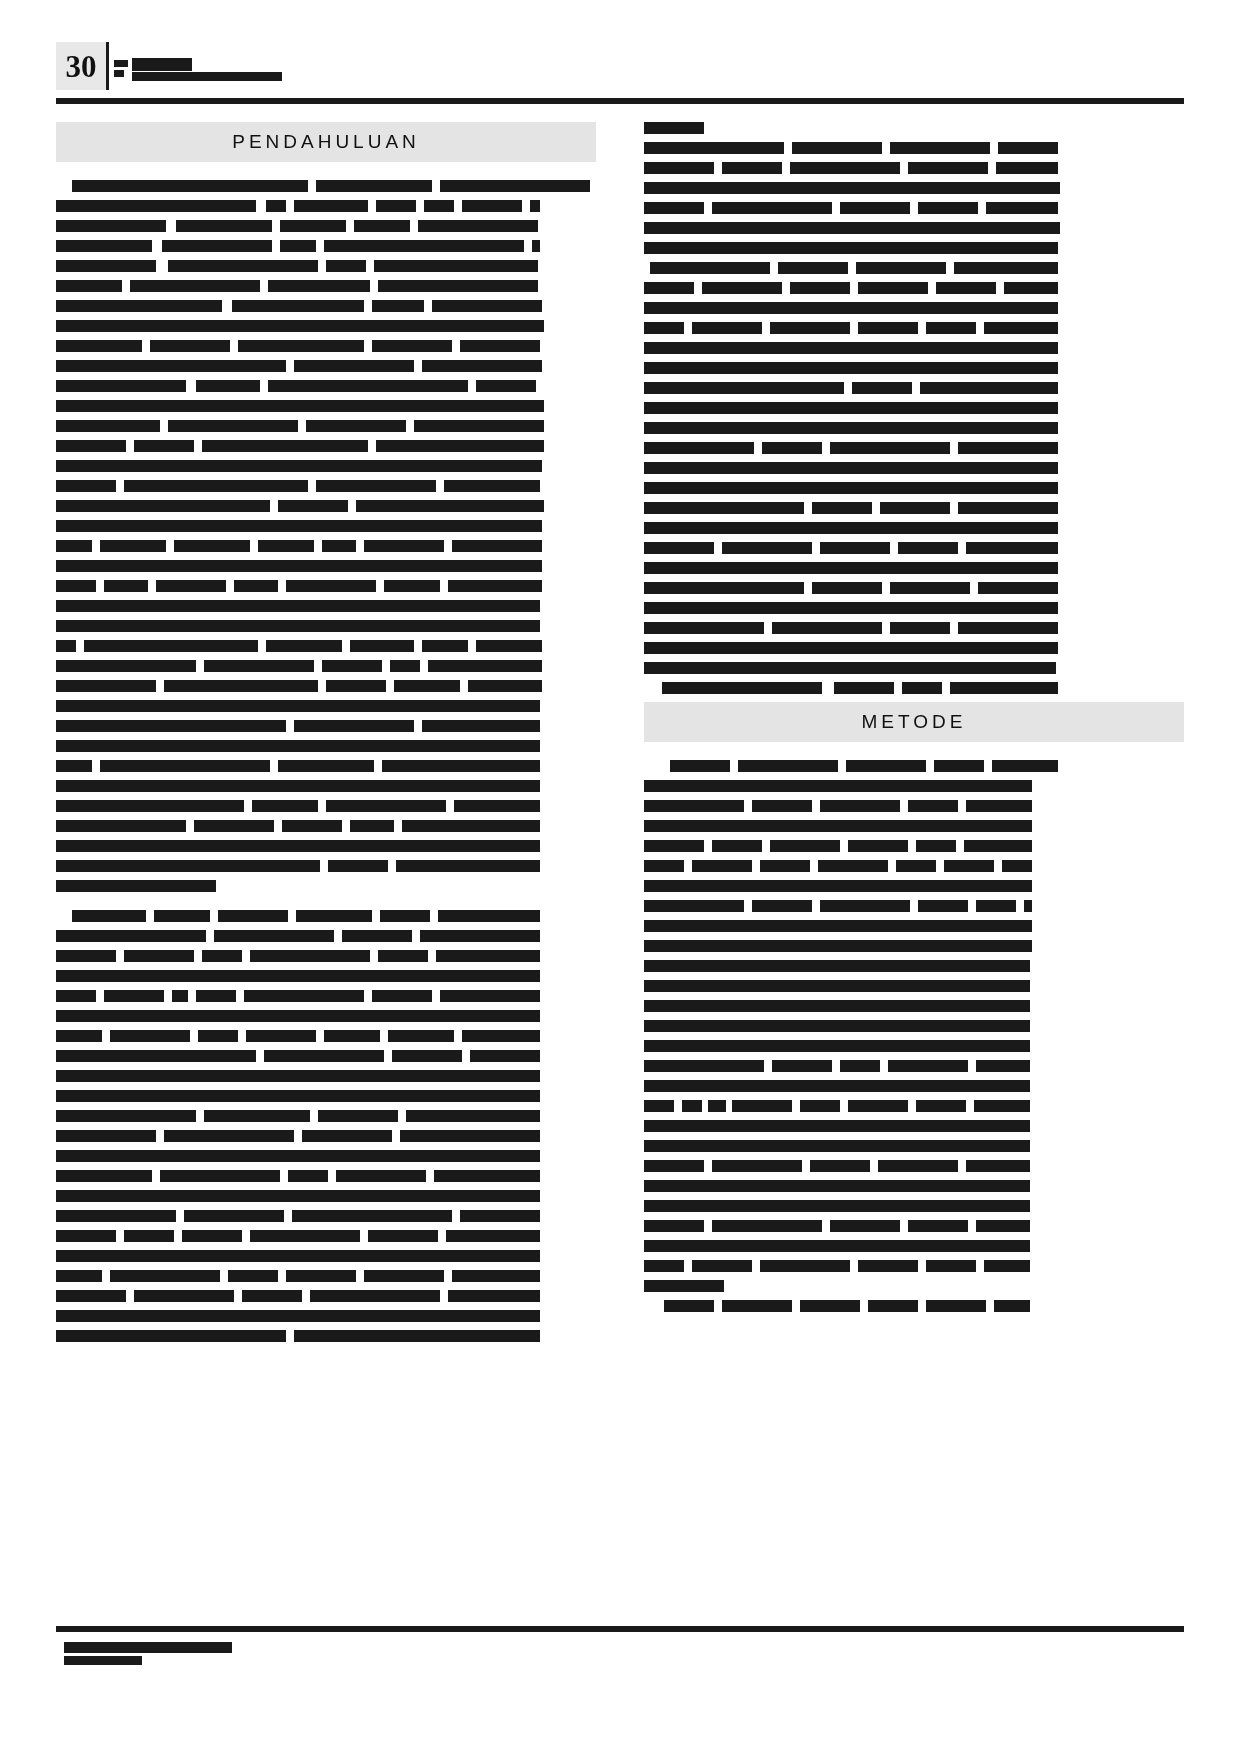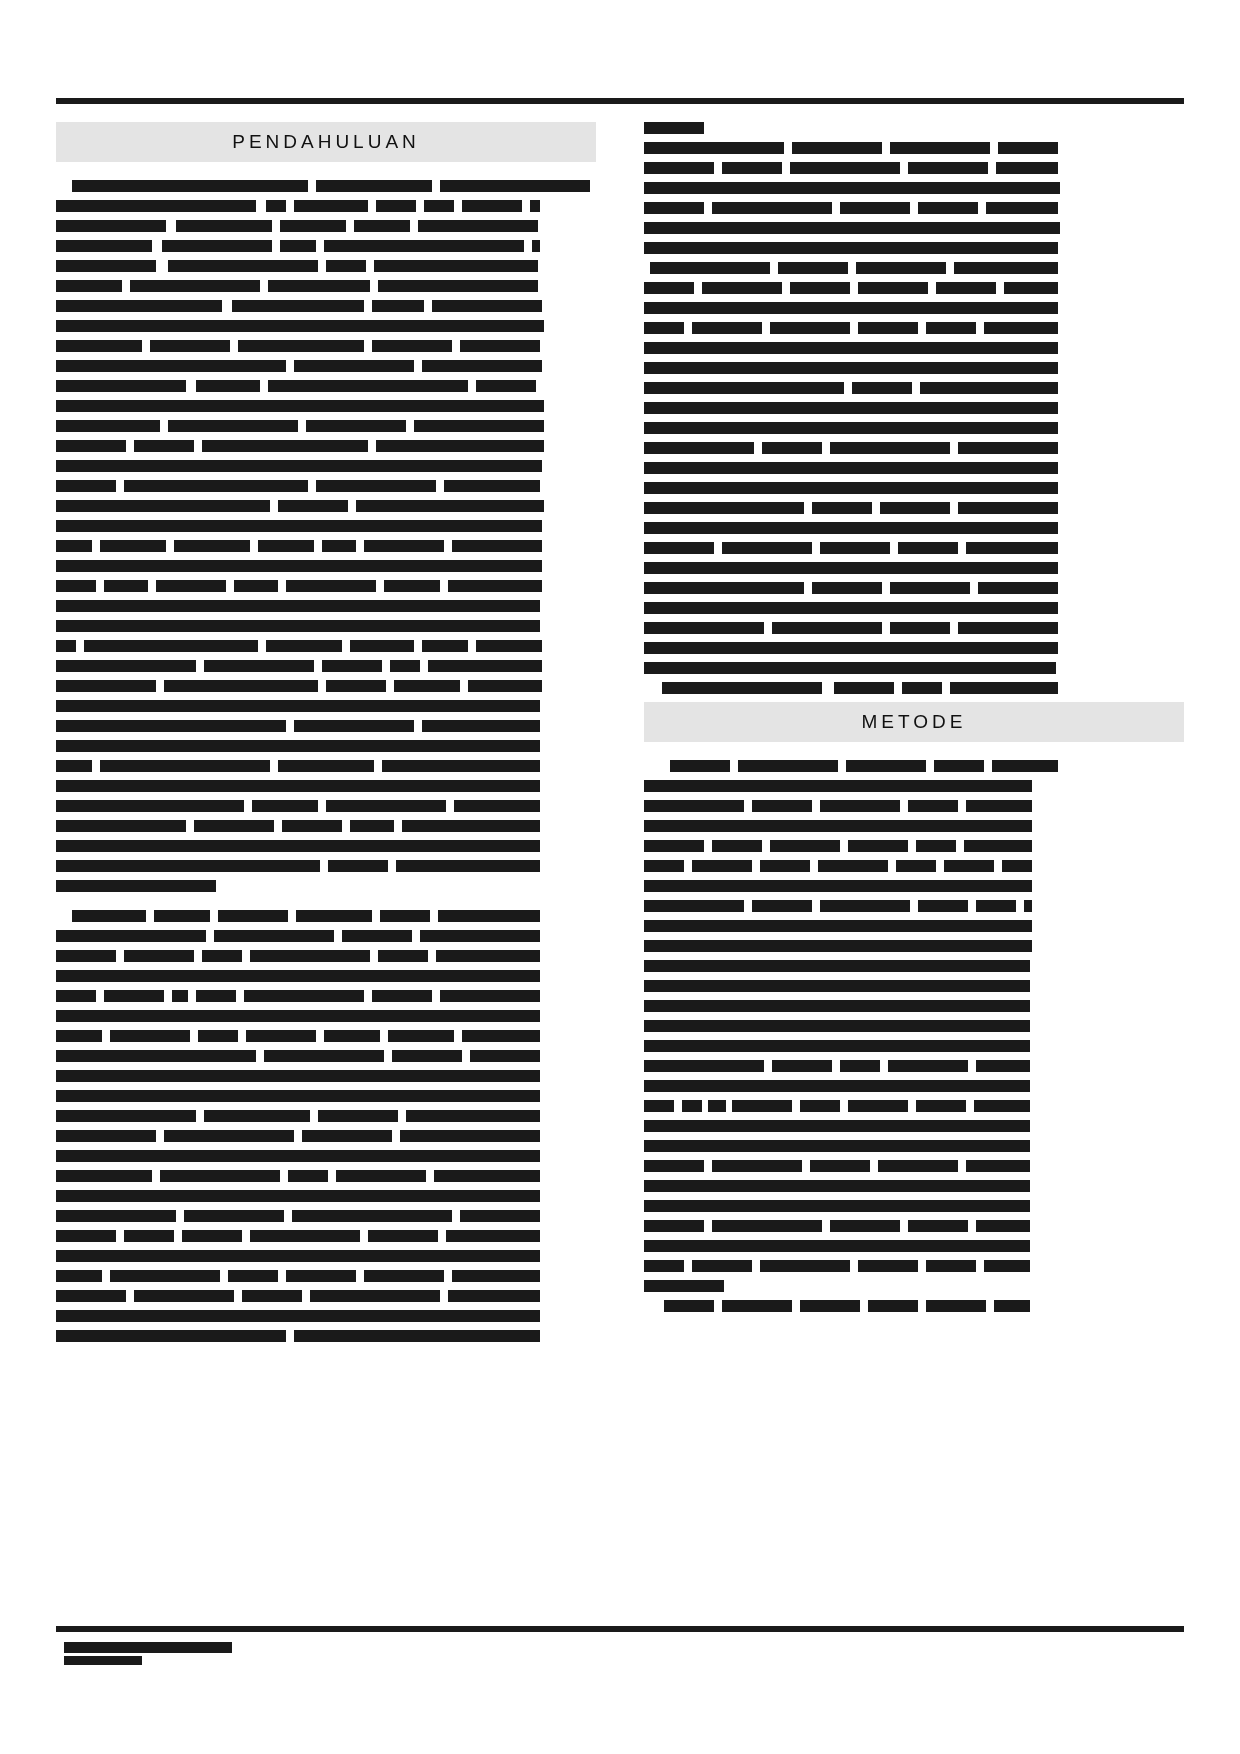--- a/index.html
+++ b/index.html
@@ -135,20 +135,32 @@
   .ftr-blk {
     position: absolute;
     background: #1a1a1a;
   }
 </style>
 </head>
 <body>
 
 <div class="page">
 
+  <div class="header">
+    <div class="page-number-box">
+      <span class="page-number">30</span>
+    </div>
+    <div class="header-rule-vert"></div>
+    <div class="header-redactions" id="header-redactions">
+        <div class="hdr-blk" style="left: 0px; top: 10px; width: 14px; height: 7px;"></div>
+        <div class="hdr-blk" style="left: 0px; top: 20px; width: 10px; height: 7px;"></div>
+        <div class="hdr-blk" style="left: 18px; top: 8px; width: 60px; height: 13px;"></div>
+        <div class="hdr-blk" style="left: 18px; top: 22px; width: 150px; height: 9px;"></div>
+      </div>
+  </div>
   <div class="header-rule"></div>
 
   <div class="col col-left">
     <div class="section-head">PENDAHULUAN</div>
     <div class="spacer-md"></div>
     <div class="lines" id="left-lines">
         <div class="ln" style="height: 12px; margin-bottom: 8px;">
           <div class="seg" style="left: 16px; width: 236px; height: 12px;"></div>
           <div class="seg" style="left: 260px; width: 116px; height: 12px;"></div>
           <div class="seg" style="left: 384px; width: 150px; height: 12px;"></div>

